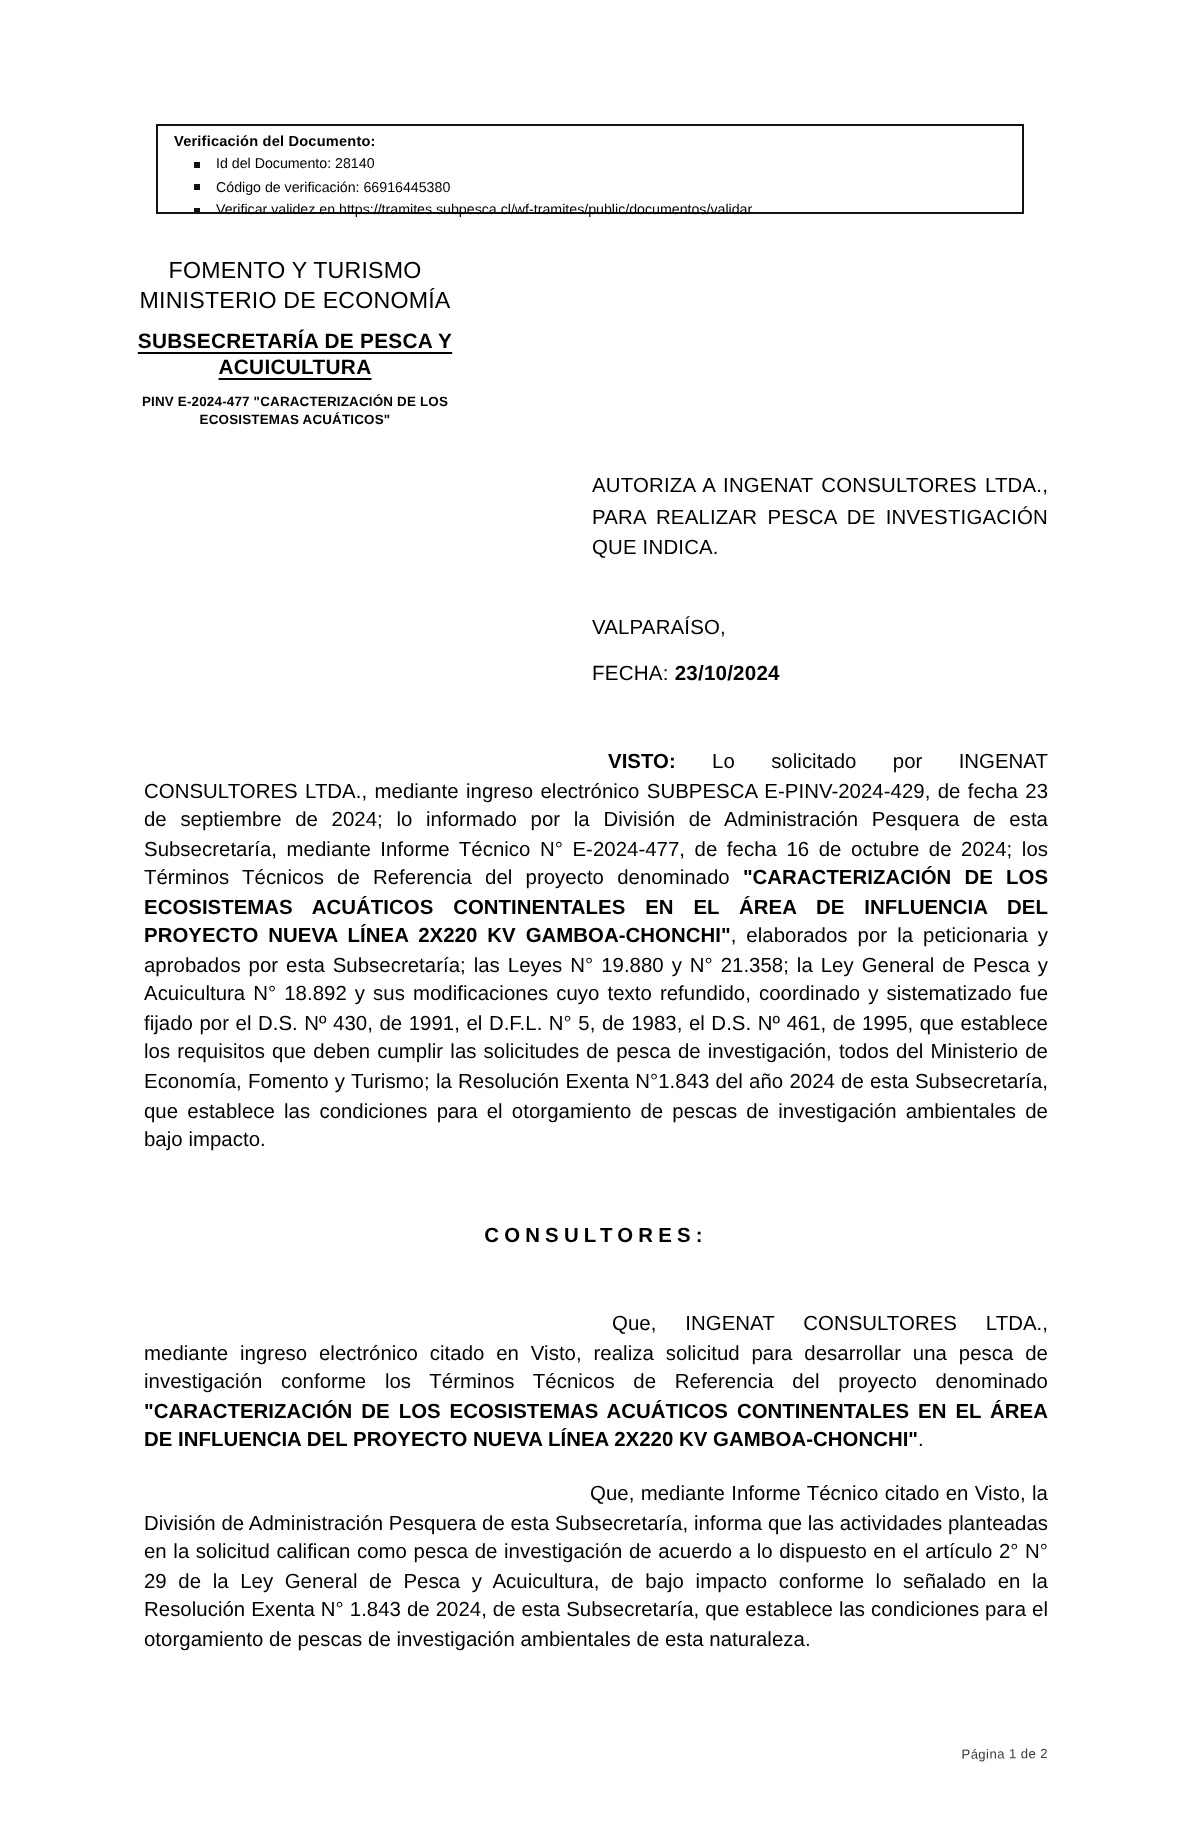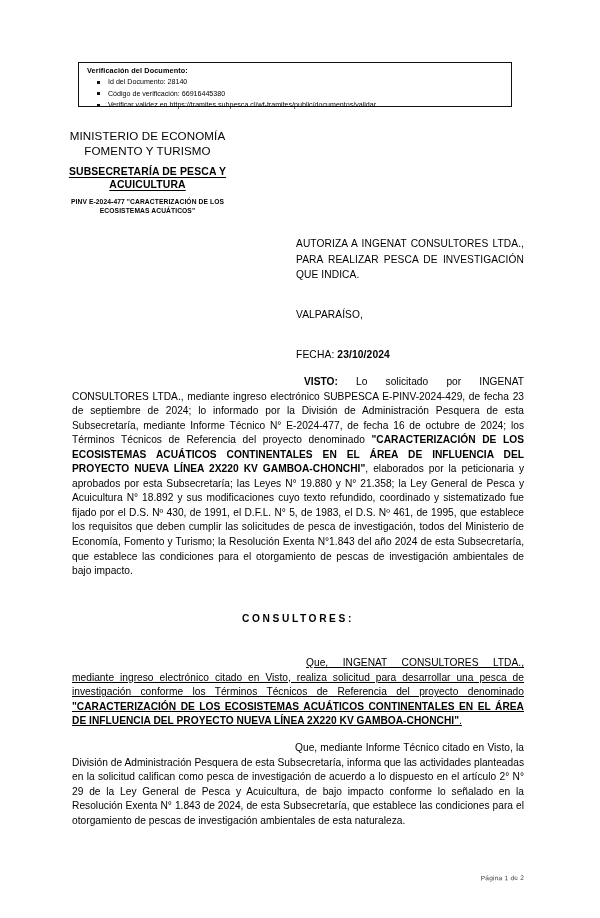--- a/index.html
+++ b/index.html
@@ -116,42 +116,42 @@
     margin-top: 26px;
     font-size: 10.2px;
     letter-spacing: 0.1px;
   }
   .rex-line {
     margin-top: 27px;
     font-size: 10.3px;
     letter-spacing: 0.1px;
   }
   .fecha-line {
-    margin-top: 29px;
+    margin-top: 12px;
     font-size: 10.3px;
     letter-spacing: 0.1px;
   }
   .rex-line b, .fecha-line b { font-weight: bold; }
 
   
   .body-col {
     position: absolute;
     left: 72px;
     width: 452px;
   }
   .para {
     font-size: 10.2px;
     line-height: 14.55px;
     text-align: justify;
     letter-spacing: 0.02px;
   }
   .para b { font-weight: bold; }
 
   .p-visto   { top: 375px; }
-  .p-cons1   { top: 656px; text-decoration: underline; }
+  .p-cons1   { top: 656px; }
   .p-cons2   { top: 741px; }
 
   .considerando {
     position: absolute;
     left: 72px;
     width: 452px;
     top: 613px;
     text-align: center;
     font-size: 10.2px;
     font-weight: bold;
@@ -193,22 +193,22 @@
         <span>Código de verificación: 66916445380</span>
       </li>
       <li>
         <span class="bullet"></span>
         <span>Verificar validez en https://tramites.subpesca.cl/wf-tramites/public/documentos/validar</span>
       </li>
     </ul>
   </div>
 
   <div class="inst-block">
+    <div class="inst-line">FOMENTO Y TURISMO</div>
     <div class="inst-line">MINISTERIO DE ECONOMÍA</div>
-    <div class="inst-line">FOMENTO Y TURISMO</div>
     <div class="inst-sub">
       <span>SUBSECRETARÍA DE PESCA Y</span><br>
       <span>ACUICULTURA</span>
     </div>
     <div class="inst-pinv">
       <span>PINV E-2024-477 "CARACTERIZACIÓN DE LOS</span><br>
       <span>ECOSISTEMAS ACUÁTICOS"</span>
     </div>
   </div>
 

